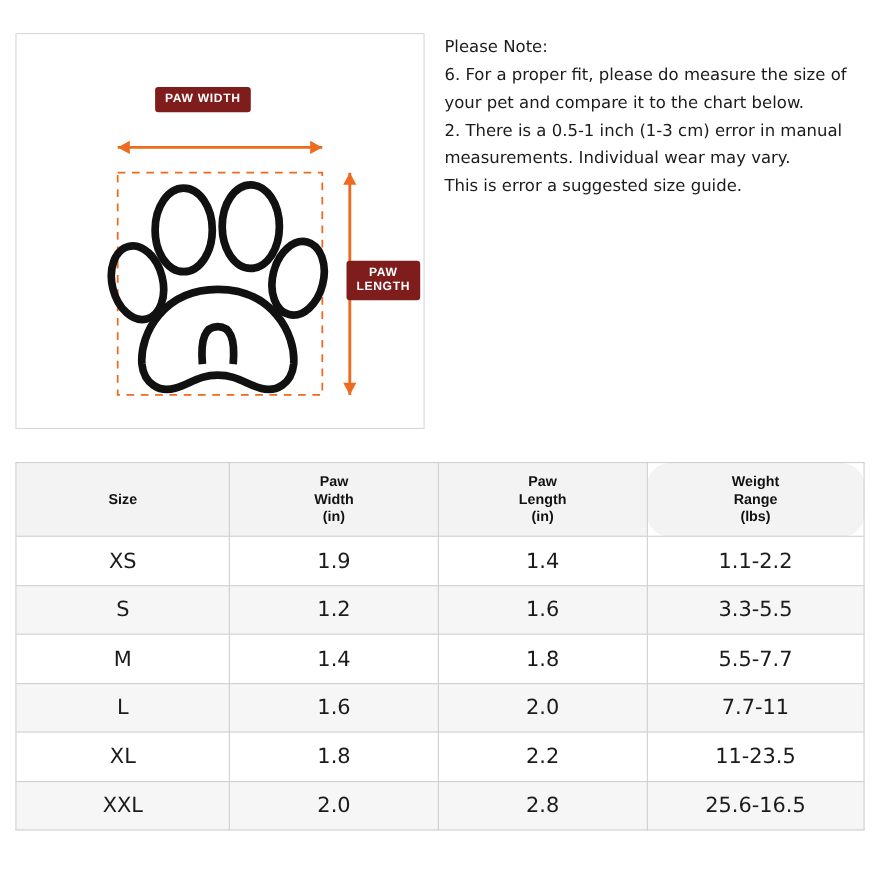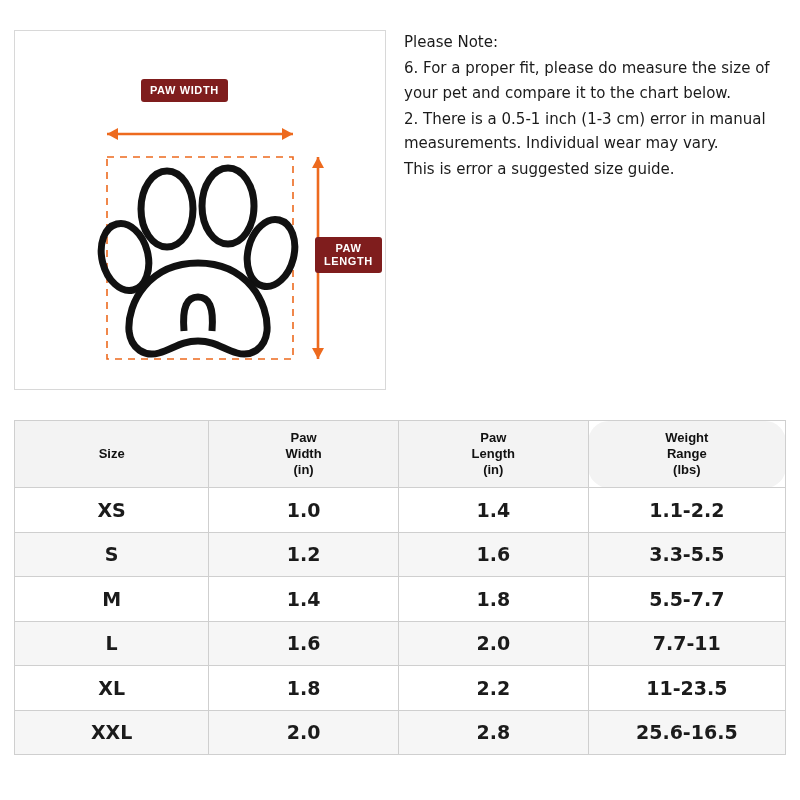--- a/index.html
+++ b/index.html
@@ -106,21 +106,20 @@
     line-height: 1.22;
     height: 66px;
     color: #111;
     font-family: "Liberation Sans", sans-serif;
   }
   table.size-table tbody td {
     height: 43.5px;
     font-size: 19px;
     color: #1b1b1b;
     font-family: "DejaVu Sans", sans-serif;
-    font-weight: bold;
   }
   table.size-table tbody tr:nth-child(even) td {
     background: #f6f6f6;
   }
   table.size-table tbody tr:nth-child(odd) td {
     background: #ffffff;
   }
   .col-size { width: 25.2%; }
   .col-w { width: 24.6%; }
   .col-l { width: 24.6%; }
@@ -204,21 +203,21 @@
           <th class="col-wt">
             <span class="hdr-line">Weight</span>
             <span class="hdr-line">Range</span>
             <span class="hdr-line">(lbs)</span>
           </th>
         </tr>
       </thead>
       <tbody>
         <tr>
           <td>XS</td>
-          <td>1.0</td>
+          <td>1.9</td>
           <td>1.4</td>
           <td>1.1-2.2</td>
         </tr>
         <tr>
           <td>S</td>
           <td>1.2</td>
           <td>1.6</td>
           <td>3.3-5.5</td>
         </tr>
         <tr>

